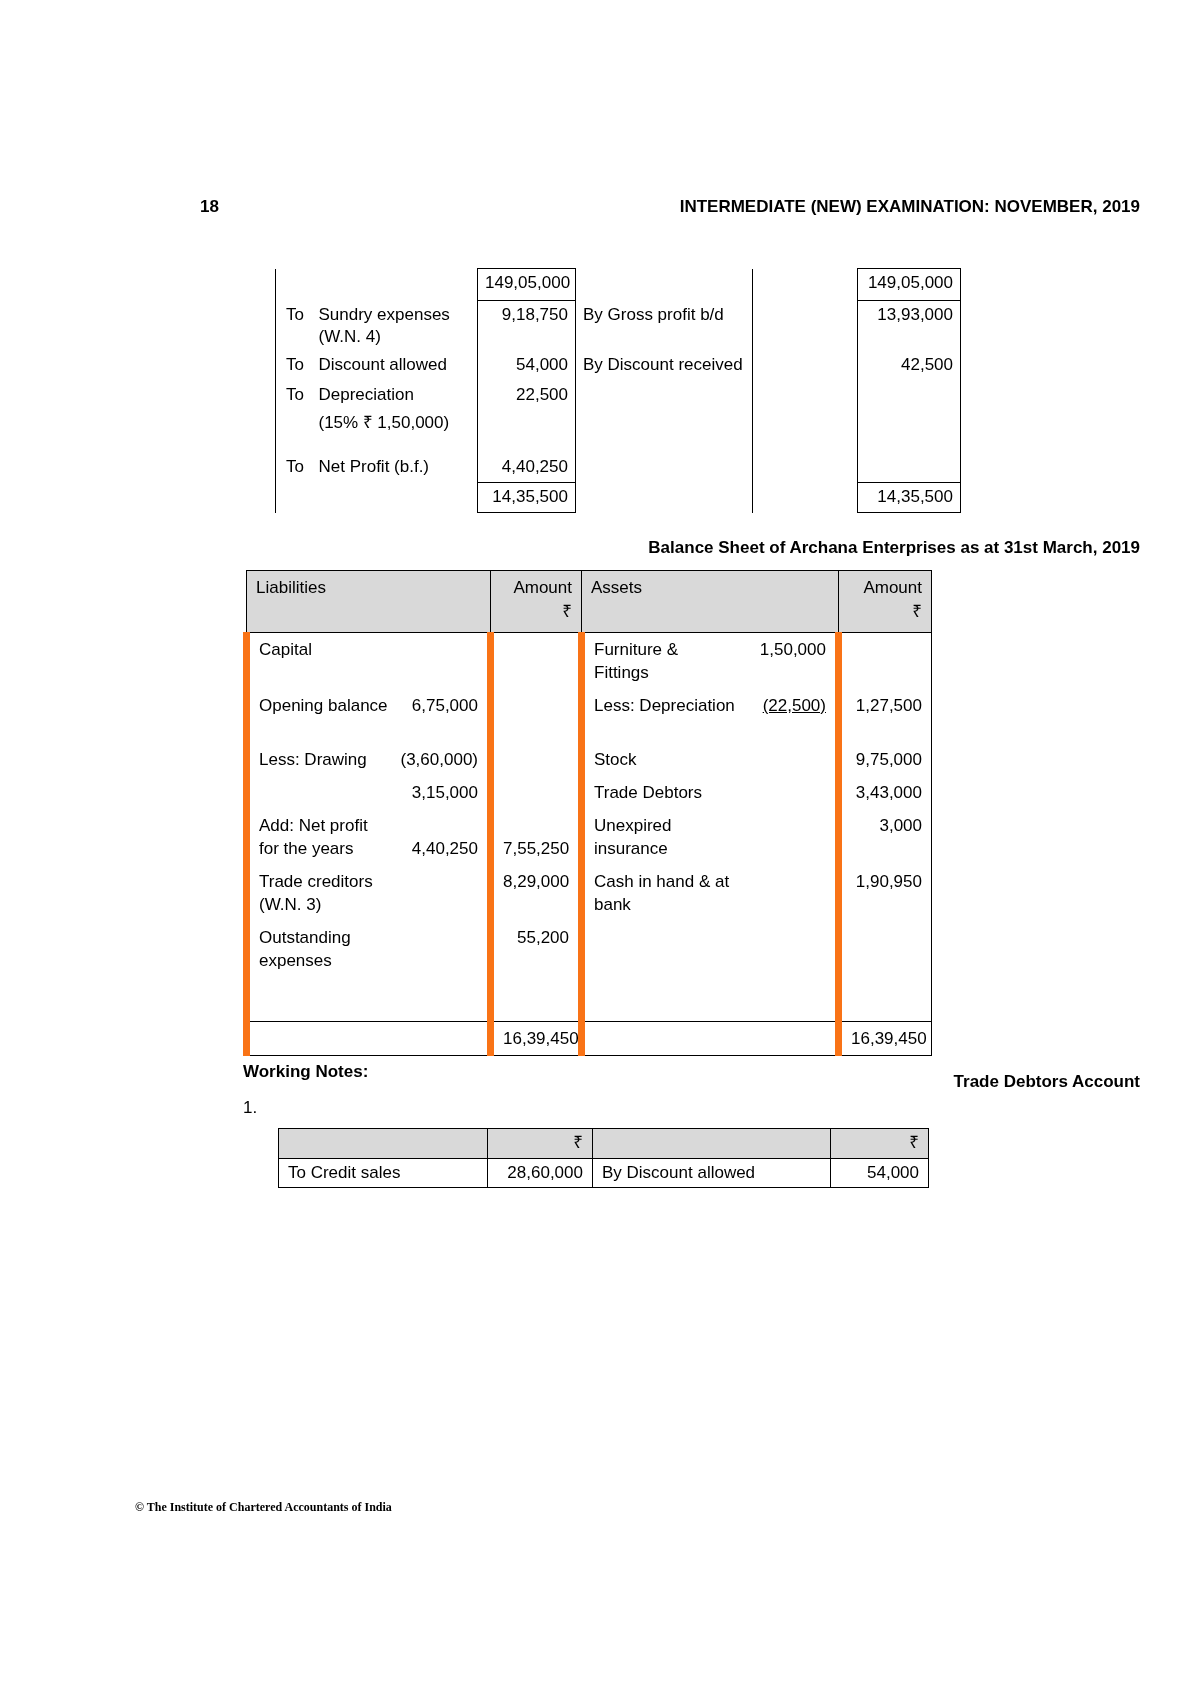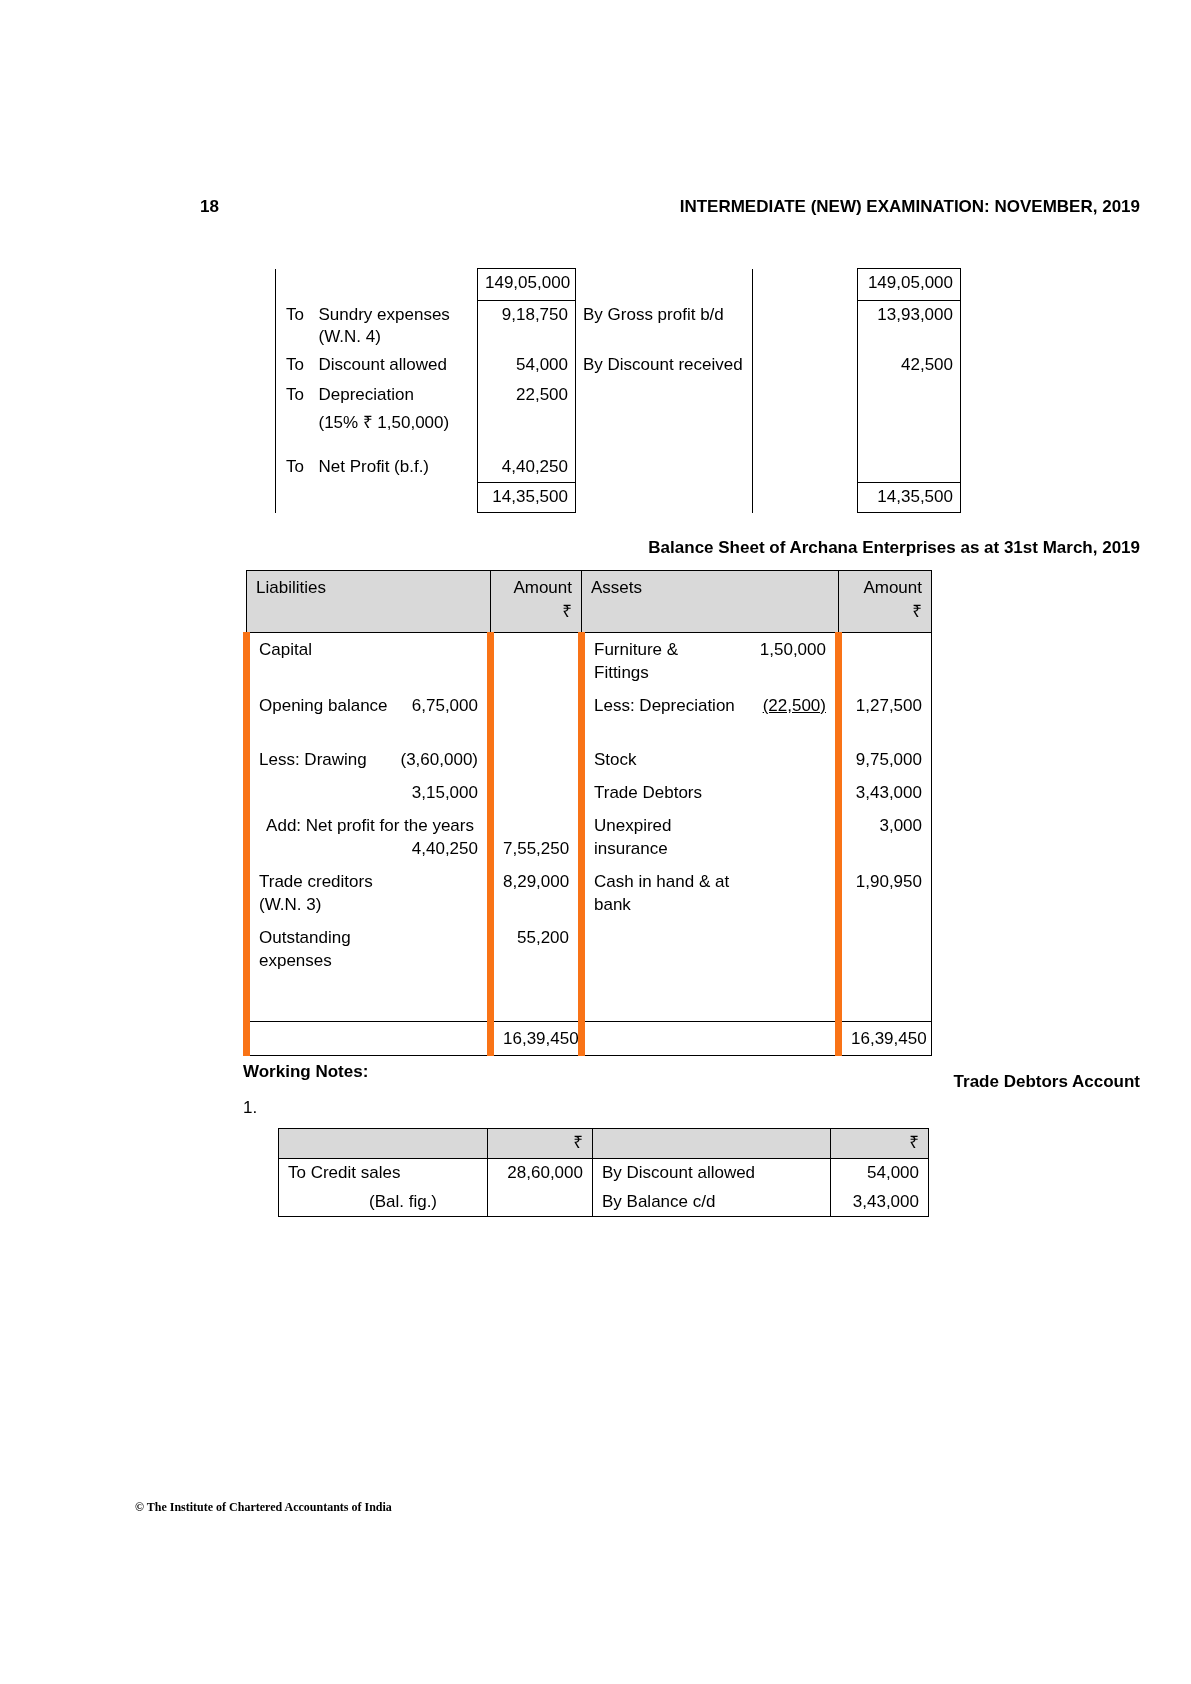--- a/index.html
+++ b/index.html
@@ -35,21 +35,21 @@
   .bs .amt { text-align: right; }
   .bs .flexline { display: flex; align-items: flex-start; }
   .bs .flexline .txt { flex: 1; padding-right: 4px; }
   .bs .flexline .inner { width: 86px; text-align: right; white-space: nowrap; }
   .underline { text-decoration: underline; }
   .bs tr.h32 > td { height: 32px; }
   .bs tr.h54 > td { height: 54px; }
   .bs tr.h56 > td { height: 56px; }
   .bs tr.spacer > td { height: 44px; }
   .bs tr.total > td { border-top: 1px solid #000; height: 34px; }
-  .bs tr.liab-bottom .flexline.liab { align-items: flex-end; min-height: 46px; flex-direction: column; }
+  .bs tr.liab-bottom .flexline.liab { align-items: flex-end; min-height: 46px; }
   .bs tr.liab-bottom td.c-lamt { vertical-align: bottom; }
 
   
   .wn { position: absolute; left: 278px; top: 1128px; width: 650px; border: 1px solid #000; }
   .wn th { background: #d9d9d9; border: 1px solid #000; font-weight: 400; text-align: right; padding: 3px 9px; height: 30px; line-height: 22px; }
   .wn td { border-left: 1px solid #000; border-right: 1px solid #000; padding: 3px 9px; line-height: 22px; height: 29px; }
   .wn .amt { text-align: right; }
   .wn .indent { padding-left: 90px; }
   .wn tr.total > td { height: 30px; }
   .wn tr.total > td.amt { border-top: 1px solid #000; }
@@ -314,24 +314,18 @@
         <th>₹</th>
       </tr>
     </thead>
     <tbody>
       <tr>
         <td>To Credit sales</td>
         <td class="amt">28,60,000</td>
         <td>By Discount allowed</td>
         <td class="amt">54,000</td>
       </tr>
-      <tr>
-        <td class="indent">(Bal. fig.)</td>
-        <td class="amt"></td>
-        <td>By Balance c/d</td>
-        <td class="amt">3,43,000</td>
-      </tr>
     </tbody>
   </table>
 
   <div class="abs footer">© The Institute of Chartered Accountants of India</div>
 
 </div>
 
 </body></html>

